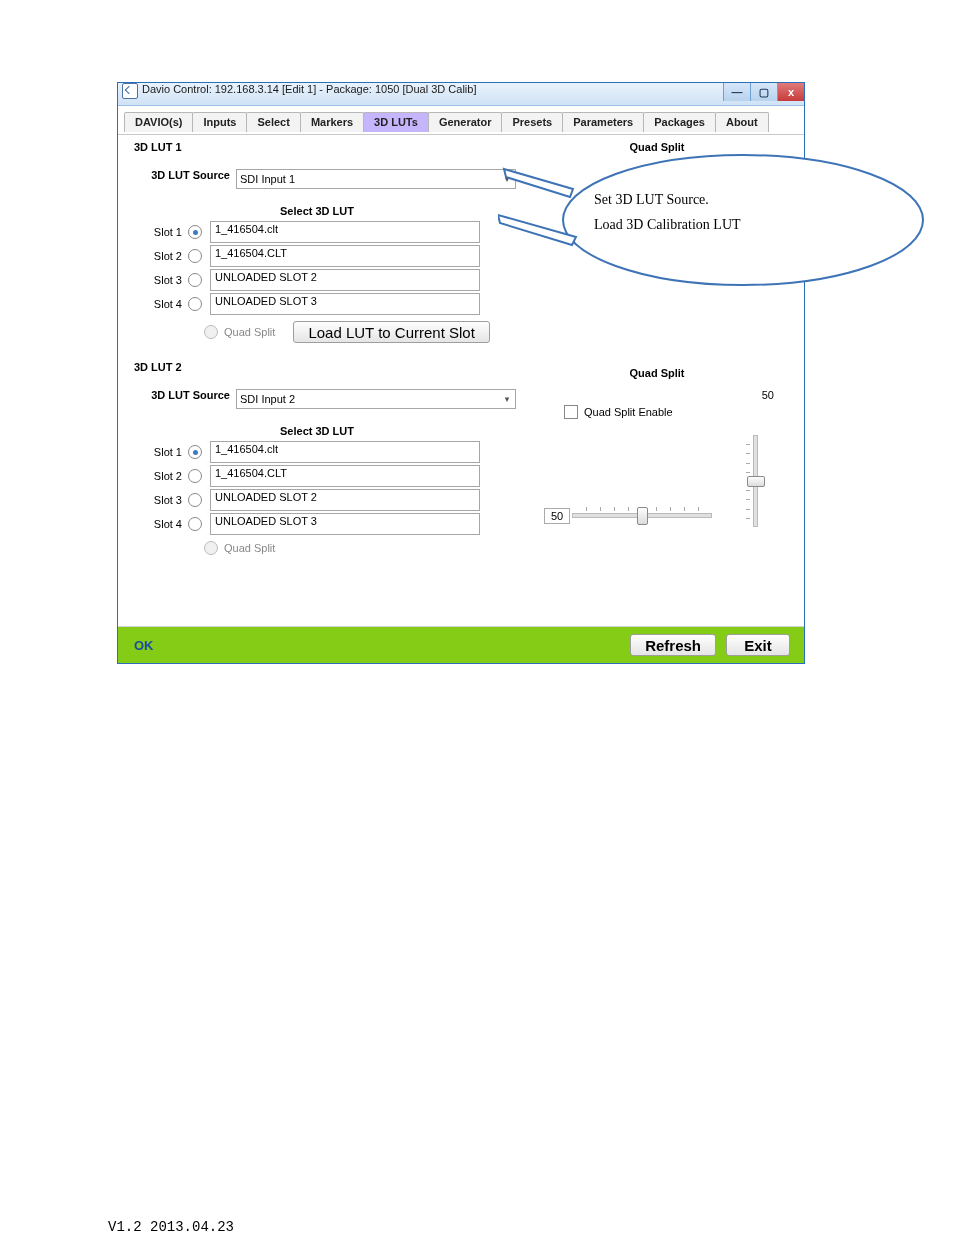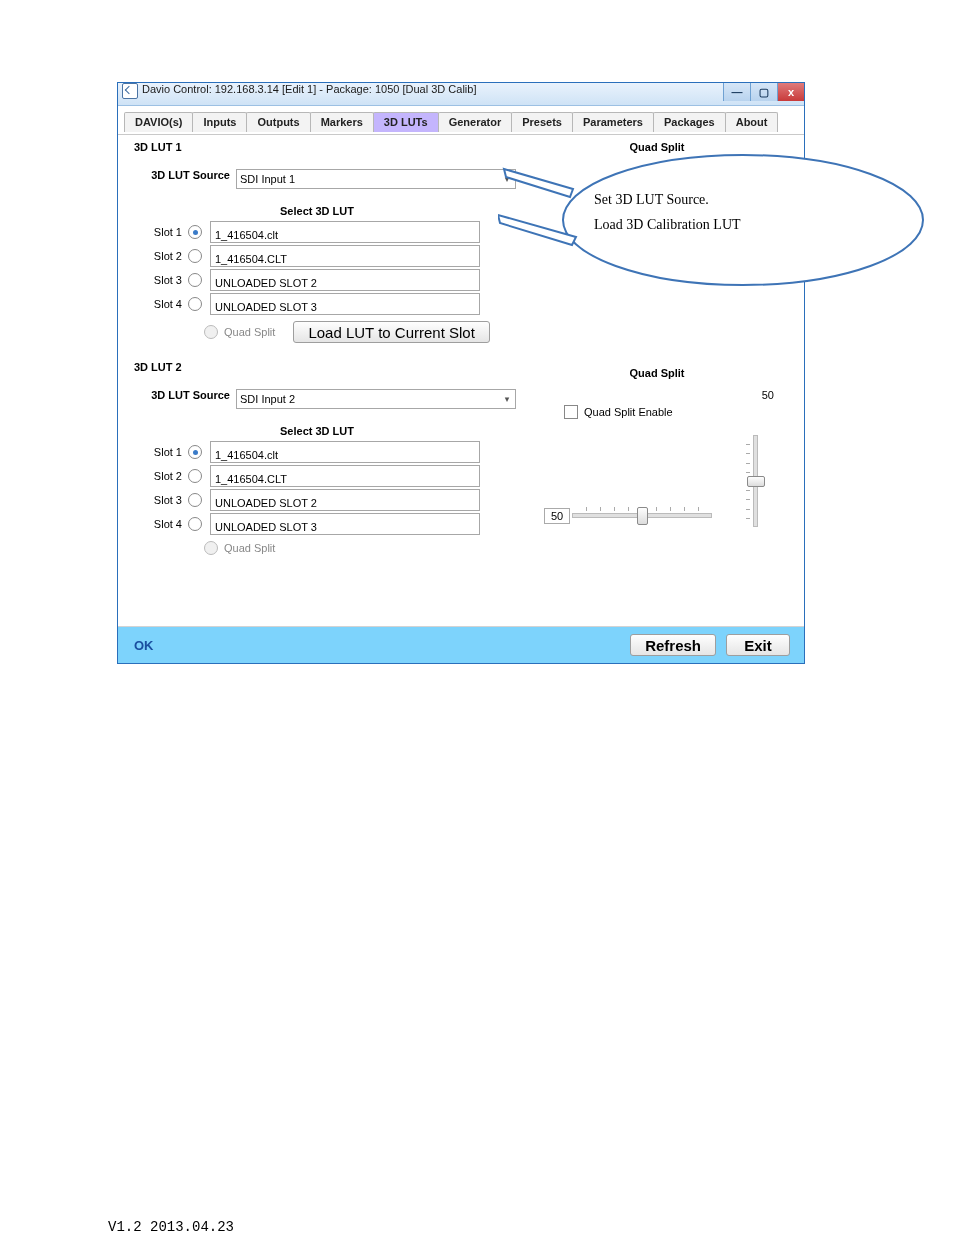--- a/index.html
+++ b/index.html
@@ -24,21 +24,21 @@
   .row{display:flex;align-items:flex-start;margin:16px 0}
   .lbl-source{width:98px;text-align:right;font-weight:bold;padding-right:6px}
   .combo{flex:0 0 272px;height:18px;border:1px solid #a7a7a7;background:#fff;display:flex;align-items:center;justify-content:space-between;padding:0 3px}
   .combo .arrow{width:10px;text-align:center;color:#555;font-size:9px}
   .subhead{font-weight:bold;text-align:center;width:370px;margin:4px 0 4px 0}
   .slotrow{display:flex;align-items:center;margin:2px 0}
   .slotlbl{width:50px;text-align:right;padding-right:4px}
   .radio{width:12px;height:12px;border:1px solid #888;border-radius:50%;margin:0 8px 0 2px;display:inline-flex;align-items:center;justify-content:center;background:#fff}
   .radio.sel::after{content:"";width:5px;height:5px;border-radius:50%;background:#3a7bc8}
   .radio.disabled{border-color:#bbb;background:#f0f0f0}
-  .slotfield{flex:0 0 260px;height:18px;border:1px solid #a7a7a7;background:#fff;padding:1px 4px;display:flex;align-items:flex-end}
+  .slotfield{flex:0 0 260px;height:18px;border:1px solid #a7a7a7;background:#fff;padding:1px 4px;display:flex;align-items:flex-start}
   .qsrow{display:flex;align-items:center;margin:6px 0 0 70px;gap:18px}
   .qsrow .radio{margin-right:6px}
   .qsrow .qslbl{color:#888}
   .btn{height:22px;padding:1px 14px;border:1px solid #9e9e9e;border-radius:3px;background:linear-gradient(#fefefe,#e5e5e5);font-size:15px}
   
   .quad{position:absolute;left:400px;width:250px}
   .quad h4{font-weight:bold;margin:0 0 6px 0;text-align:center;font-size:11px}
   .qs-val-top{position:absolute;right:8px;top:22px;font-size:11px}
   .qs-check{display:flex;align-items:center;gap:6px;margin:26px 0 16px 32px}
   .chk{width:12px;height:12px;border:1px solid #888;background:#fff}
@@ -50,21 +50,21 @@
   .hslider .thumb{position:absolute;top:2px;width:9px;height:16px;background:linear-gradient(#fefefe,#dcdcdc);border:1px solid #8a8a8a;border-radius:2px;left:calc(50% - 5px)}
   .hslider .val{position:absolute;left:-28px;top:3px;width:24px;height:14px;border:1px solid #aaa;text-align:center;line-height:14px;background:#fff}
   .vslider{position:absolute;right:16px;top:0;width:22px;height:92px}
   .vslider .track{position:absolute;left:9px;top:0;bottom:0;width:3px;background:#e0e0e0;border:1px solid #bbb}
   .vslider .thumb{position:absolute;left:3px;width:16px;height:9px;background:linear-gradient(#fefefe,#dcdcdc);border:1px solid #8a8a8a;border-radius:2px;top:calc(50% - 5px)}
   .vticks i{position:absolute;left:2px;width:4px;height:1px;background:#aaa}
   
   .quad1{top:0}
   .quad2{top:248px}
   
-  .bottombar{position:absolute;left:0;right:0;bottom:0;height:36px;border-top:1px solid #d3d3d3;display:flex;align-items:center;justify-content:space-between;padding:0 14px 0 16px;background:#7dd3fc}
+  .bottombar{position:absolute;left:0;right:0;bottom:0;height:36px;border-top:1px solid #d3d3d3;display:flex;align-items:center;justify-content:space-between;padding:0 14px 0 16px;background:#84cc16}
   .ok{color:#1a4fa0;font-weight:bold;font-size:13px}
   .bottombar .btns{display:flex;gap:10px}
   .bottombar .btn{font-weight:bold;min-width:64px}
   
   .callout{position:absolute;left:498px;top:145px;width:420px;height:150px}
   .callout svg{position:absolute;left:0;top:0}
   .callout .txt{position:absolute;left:96px;top:42px;width:260px;font-family:"Times New Roman",serif;font-size:14px;line-height:1.8;color:#000}
   
   .footer{position:absolute;left:108px;bottom:0;font-family:Liberation Mono, monospace;font-size:14px}
   
@@ -82,21 +82,21 @@
       <div class="winbtns">
         <div class="winbtn">—</div>
         <div class="winbtn">▢</div>
         <div class="winbtn close">x</div>
       </div>
     </div>
 
     <div class="tabstrip">
       <div class="tab">DAVIO(s)</div>
       <div class="tab">Inputs</div>
-      <div class="tab">Outputs</div>
+      <div class="tab">Select</div>
       <div class="tab">Markers</div>
       <div class="tab active">3D LUTs</div>
       <div class="tab">Generator</div>
       <div class="tab">Presets</div>
       <div class="tab">Parameters</div>
       <div class="tab">Packages</div>
       <div class="tab">About</div>
     </div>
 
     <div class="body">

